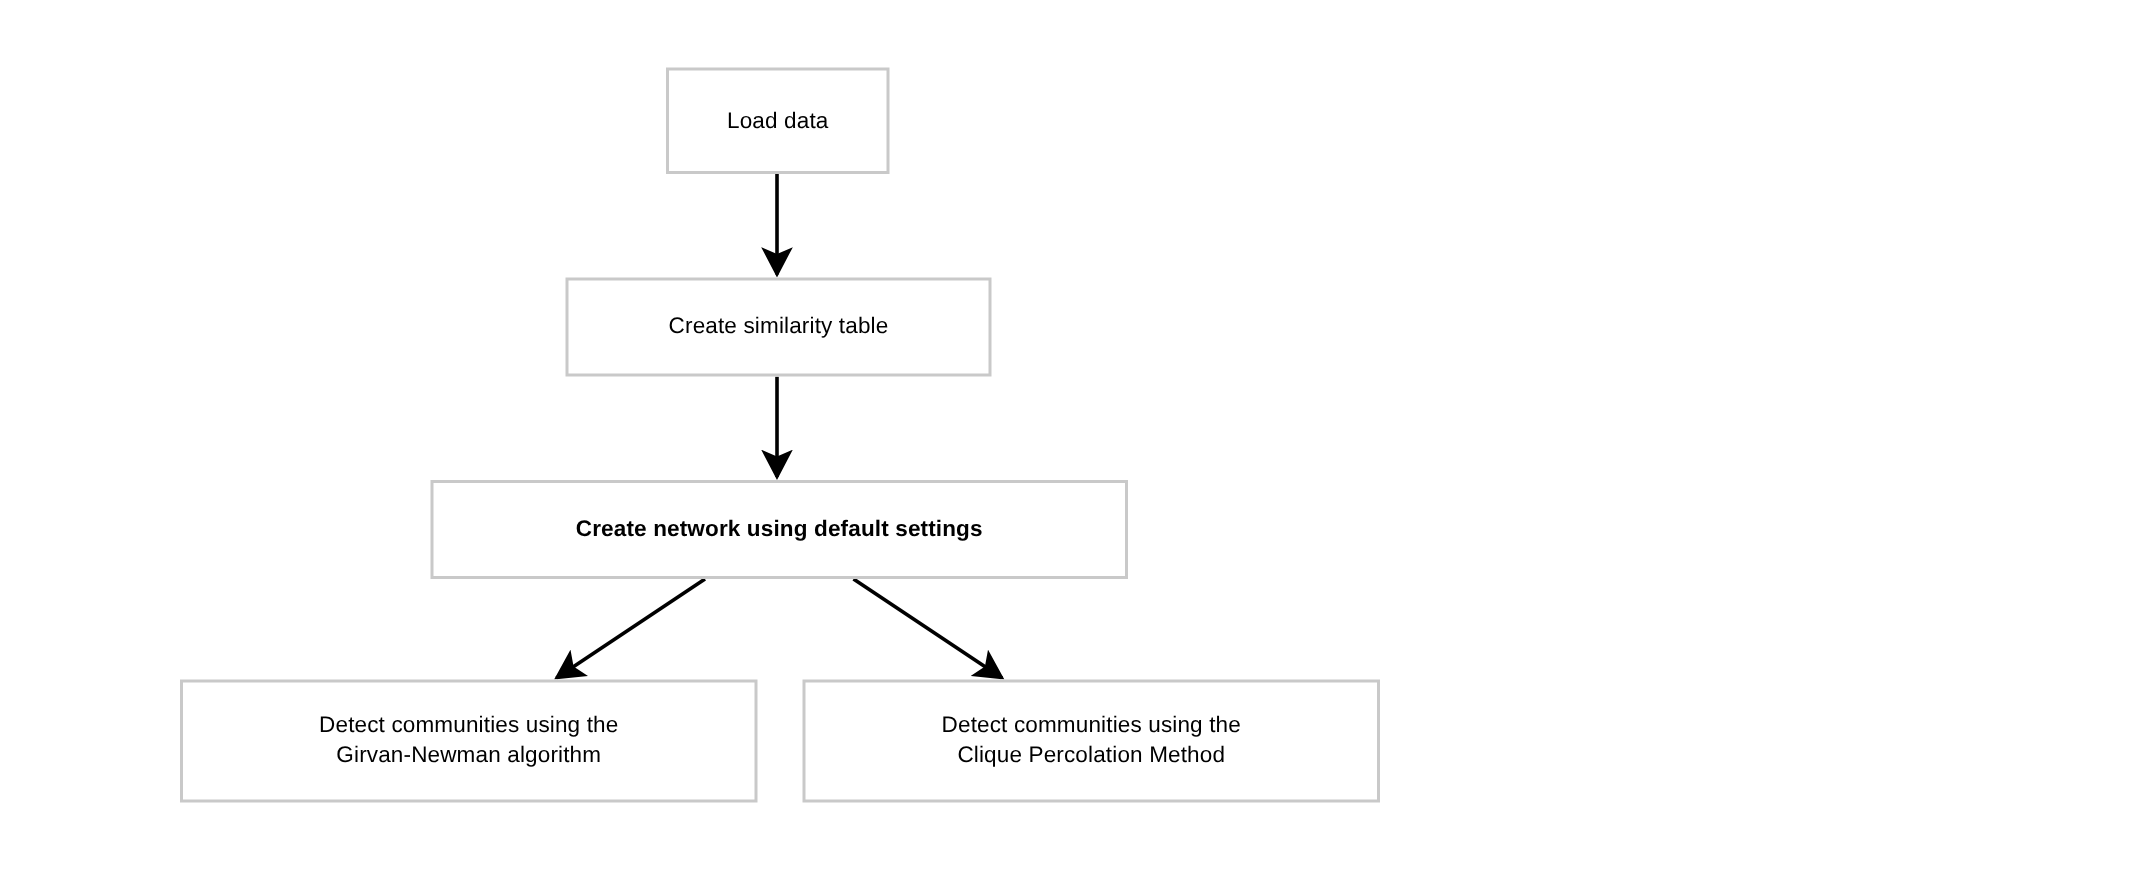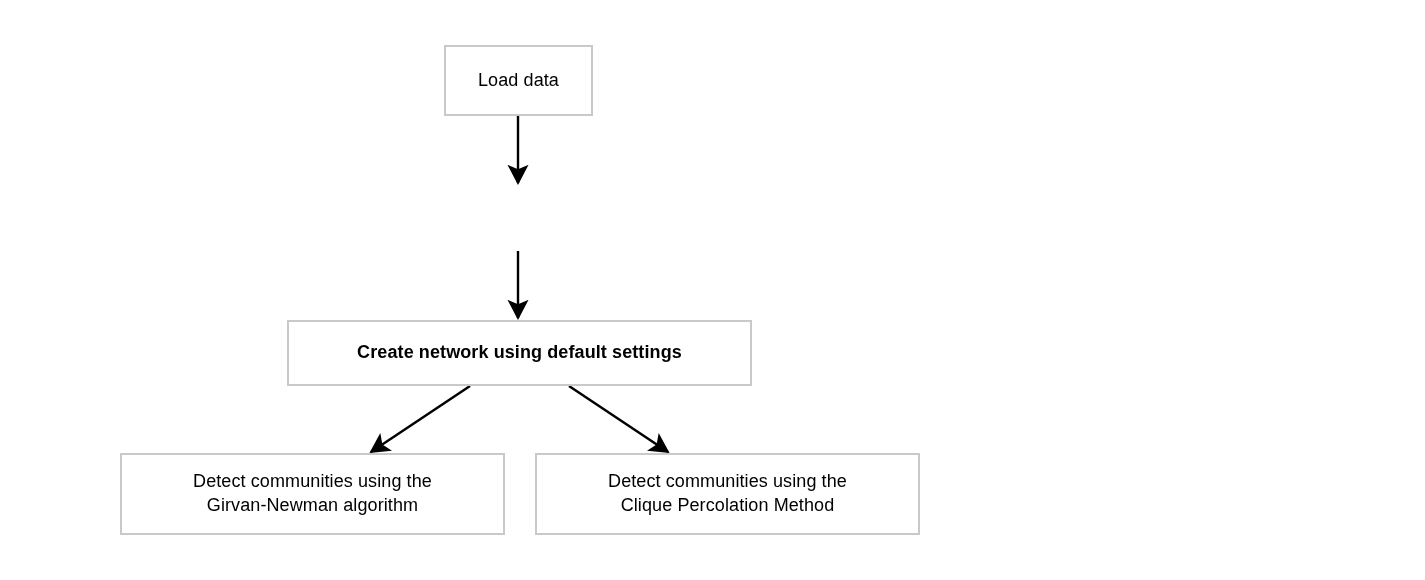--- a/index.html
+++ b/index.html
@@ -19,21 +19,21 @@
     position: absolute;
     box-sizing: border-box;
     border: 2px solid #c9c9c9;
     background: #ffffff;
     display: flex;
     align-items: center;
     justify-content: center;
     text-align: center;
     color: #000000;
     font-family: "Liberation Sans", sans-serif;
-    font-size: 18px;
+    font-size: 15px;
     line-height: 1.32;
     letter-spacing: 0.1px;
     white-space: pre-line;
     z-index: 2;
   }
   #edges {
     position: absolute;
     left: 0;
     top: 0;
     width: 1425px;
@@ -57,20 +57,21 @@
 
     <line x1="518" y1="251" x2="518" y2="318" stroke="#000000" stroke-width="2.4" marker-end="url(#arrowhead)"></line>
 
     <line x1="470" y1="386" x2="371" y2="452" stroke="#000000" stroke-width="2.4" marker-end="url(#arrowhead)"></line>
 
     <line x1="569" y1="386" x2="668" y2="452" stroke="#000000" stroke-width="2.4" marker-end="url(#arrowhead)"></line>
   </svg>
 
   <div class="node" style="left:444px; top:45px; width:149px; height:71px;">Load data</div>
 
+  <div class="node" style="left:377px; top:185px; width:284px; height:66px;">Create similarity table</div>
 
   <div class="node" style="left:287px; top:320px; width:465px; height:66px;font-weight:bold;">Create network using default settings</div>
 
   <div class="node" style="left:120px; top:453px; width:385px; height:82px;">Detect communities using the
 Girvan-Newman algorithm</div>
 
   <div class="node" style="left:535px; top:453px; width:385px; height:82px;">Detect communities using the
 Clique Percolation Method</div>
 
 </div>

